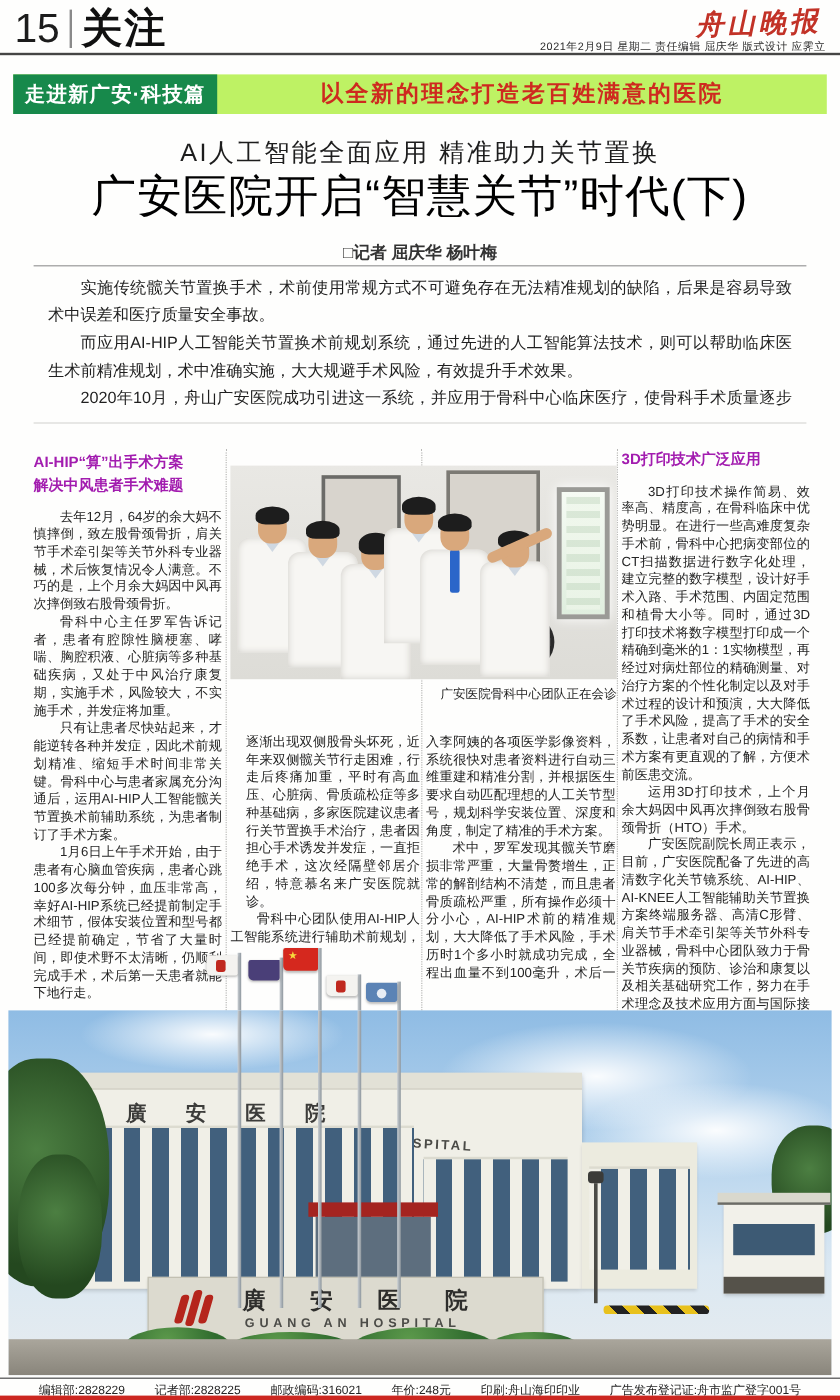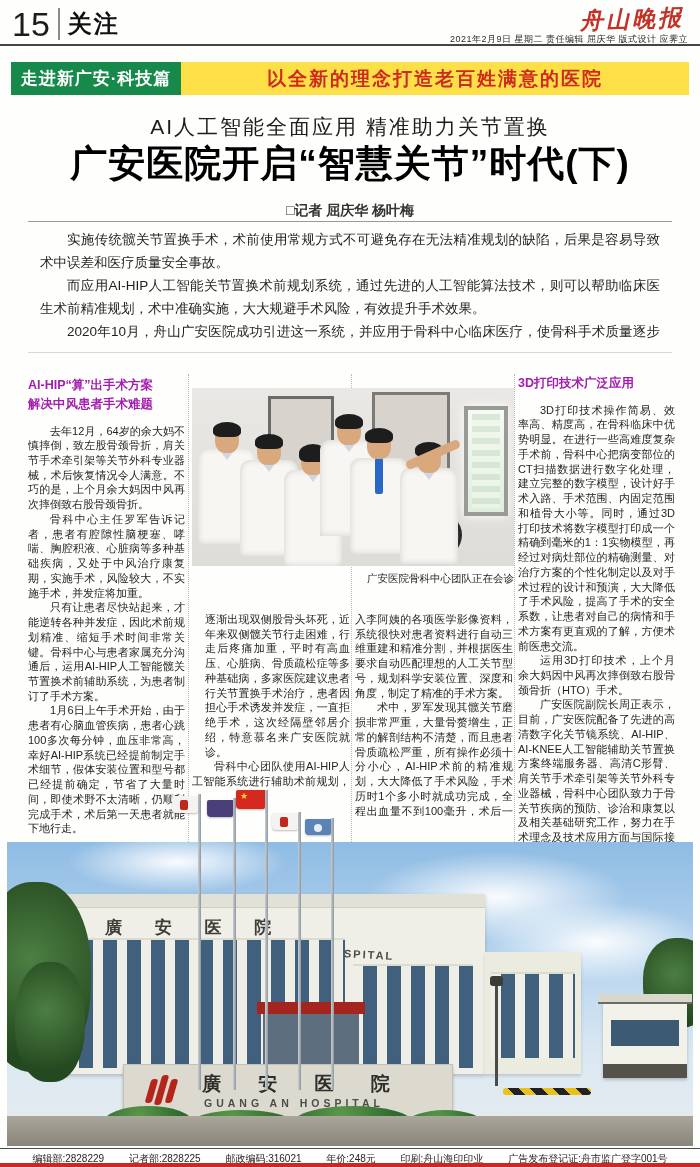--- a/index.html
+++ b/index.html
@@ -6,37 +6,37 @@
   html,body { background:#ffffff; }
   .page {
     position:relative; width:700px; height:1167px; margin:0 auto;
     background:#fefefd; overflow:hidden;
     font-family:"Liberation Sans","DejaVu Sans",sans-serif; color:#222;
   }
   
   .hdr { position:absolute; top:6px; left:12px; right:12px; height:38px; }
   .pageno { display:inline-block; font-size:34px; font-weight:400; color:#1c1c1c; vertical-align:top; line-height:36px;}
   .hdr-sep { display:inline-block; width:2px; height:32px; background:#8a8a8a; margin:2px 8px 0 8px; vertical-align:top;}
-  .section { display:inline-block; font-size:24px; font-weight:bold; color:#101010; vertical-align:top; line-height:36px; letter-spacing:2px;}
+  .section { display:inline-block; font-size:34px; font-weight:bold; color:#101010; vertical-align:top; line-height:36px; letter-spacing:2px;}
   .masthead { position:absolute; right:4px; top:-2px; color:#c23227;
     font-family:"DejaVu Serif","Liberation Serif",serif; font-style:italic; font-weight:bold;
     font-size:23px; letter-spacing:3px; transform:rotate(-2deg); }
   .dateline { position:absolute; right:0; top:27px; font-size:9px; color:#2c2c2c; letter-spacing:.5px;}
   .hdr-rule { position:absolute; top:44px; left:0; width:700px; height:2px; background:#454545; }
   
-  .banner { position:absolute; top:62px; left:11px; width:678px; height:33px; background:#fde047; }
+  .banner { position:absolute; top:62px; left:11px; width:678px; height:33px; background:#bef264; }
   .banner-tag { position:absolute; left:0; top:0; width:170px; height:33px; background:#17894b;
     color:#fff; font-size:17px; font-weight:bold; line-height:33px; text-align:center; letter-spacing:1px;}
   .banner-slogan { margin-left:170px; height:33px; line-height:33px; text-align:center;
     color:#ce2a1f; font-size:19px; font-weight:bold; letter-spacing:2px;}
   
   .kicker { position:absolute; top:113px; left:0; width:700px; text-align:center;
     font-size:21px; color:#1d1d1d; font-weight:500; letter-spacing:2px;}
   .h-title { position:absolute; top:139px; left:0; width:700px; text-align:center;
-    font-size:37px; color:#000; font-weight:bold; letter-spacing:1px;}
+    font-size:37px; color:#000; font-weight:normal; letter-spacing:1px;}
   .byline { position:absolute; top:202px; left:0; width:700px; text-align:center; font-size:14px; color:#333;font-weight:bold;}
   .rule-b { position:absolute; top:221px; left:28px; width:644px; height:1px; background:#9a9a9a;}
   
   .lede { position:absolute; top:229px; left:40px; width:620px; height:118px;
     font-size:13.5px; line-height:1.7; color:#1f1f1f; text-align:justify; overflow:hidden;}
   .lede p { text-indent:2em; }
   .rule-l { position:absolute; top:352px; left:28px; width:644px; height:1px; background:#d8d8d6;}
   
   .bodycols { position:absolute; top:372px; left:28px; width:647px; height:490px; }
   .vd { position:absolute; top:2px; height:482px; width:0; border-left:1px dotted #b9b9b7; }

